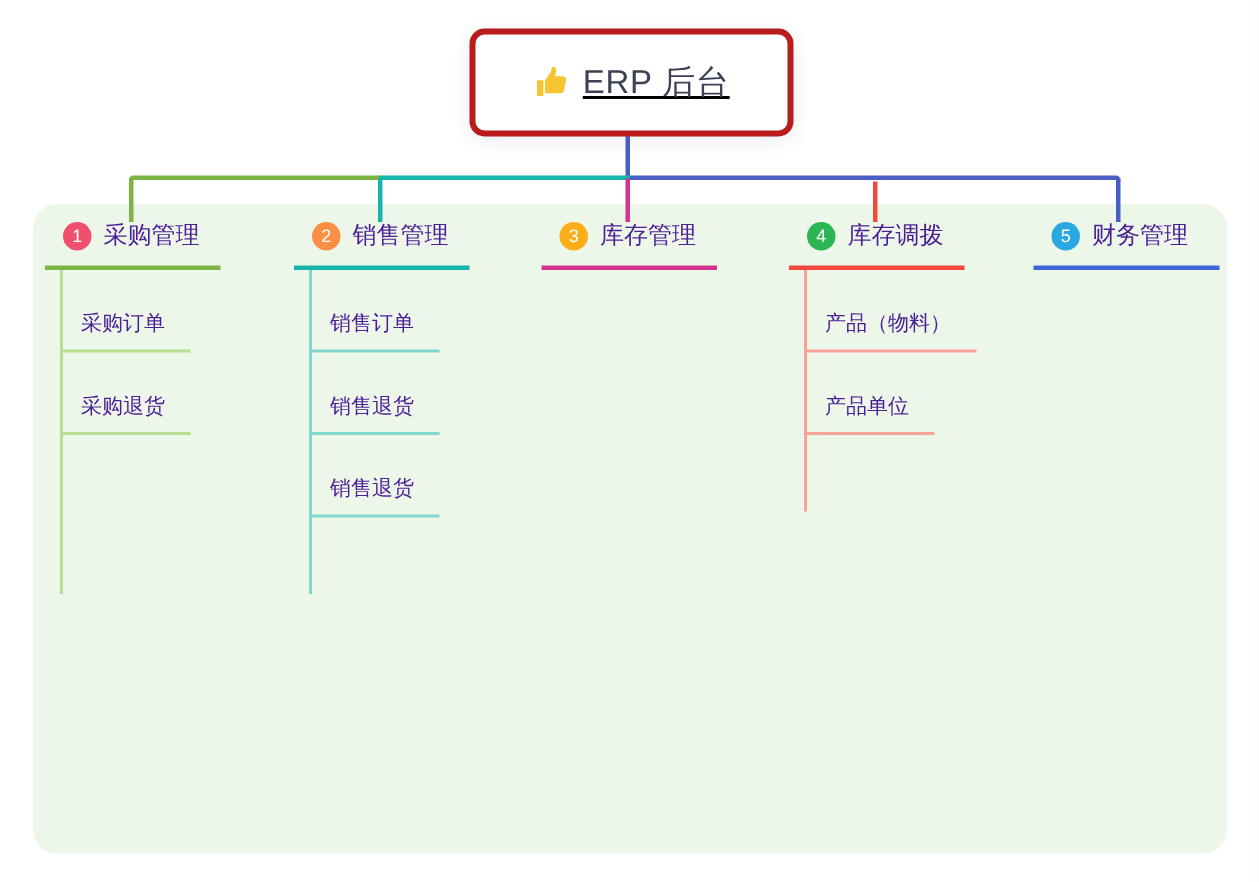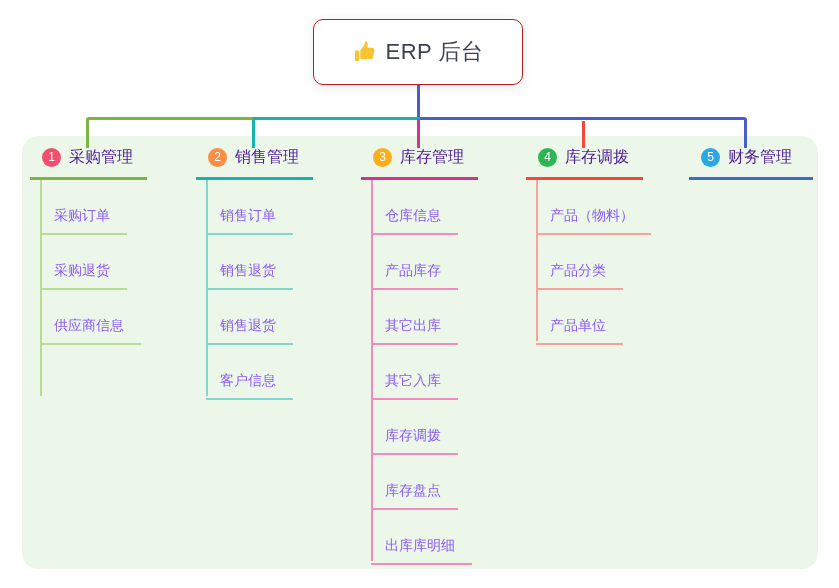--- a/index.html
+++ b/index.html
@@ -6,24 +6,25 @@
   body{
     width:839px;height:588px;position:relative;overflow:hidden;
     background:#ffffff;
     font-family:"Liberation Sans","DejaVu Sans",sans-serif;
   }
   .canvas{position:absolute;inset:0;}
 
   
   .root-node{
     position:absolute;left:313px;top:19px;width:208px;height:64px;
-    background:#ffffff;border:1px solid #b91c1c;border-radius:10px;
+    background:#ffffff;border:4px solid #b91c1c;border-radius:10px;
     box-shadow:0 3px 12px rgba(60,70,100,.10);
     display:flex;align-items:center;justify-content:center;gap:9px;
     z-index:4;
+    text-decoration:underline;
   }
   .root-node .root-title{font-size:22px;color:#3a4254;font-weight:500;letter-spacing:.5px;}
   .thumb{display:inline-flex;width:24px;height:24px;}
 
   
   .conn{position:absolute;z-index:1;}
   .c-root-v {left:417px;top:82px;width:3px;height:37px;background:var(--rootblue);}
   .c-h-green{left:86px;top:117px;width:168px;height:3px;background:var(--l1);border-top-left-radius:3px;}
   .c-h-teal {left:253px;top:117px;width:167px;height:3px;background:var(--l2);}
   .c-h-blue {left:420px;top:117px;width:327px;height:3px;background:var(--rootblue);border-top-right-radius:3px;}
@@ -50,21 +51,21 @@
   .badge{
     width:19px;height:19px;border-radius:50%;background:var(--badge);
     color:#fff;font-size:12px;line-height:19px;text-align:center;flex:0 0 19px;
   }
   .branch-label{font-size:16px;color:#4c1d95;font-weight:500;white-space:nowrap;}
   .children{position:relative;margin-left:10px;}
   .vline{position:absolute;left:0;top:0;width:2px;background:var(--light);}
   .child{height:55px;display:flex;align-items:flex-end;}
   .child-label{
     display:inline-block;white-space:nowrap;
-    font-size:14px;color:#8b5cf6;
+    font-size:14px;color:#4c1d95;
     padding:0 17px 8px 14px;border-bottom:2px solid var(--light);
   }
 </style>
 </head>
 <body style="--rootblue: #4A5FC6; --panel: #ECF7EA; --l1: #7CB544; --l2: #17B3AD; --l3: #D2348F; --l4: #F4483C; --l5: #3E68D8;">
 
 <div class="canvas">
 
   <div class="panel"></div>
 
@@ -97,88 +98,55 @@
           <span class="branch-label">采购管理</span>
         </div>
         <div class="children">
           <div class="vline" style="height:216px"></div>
           <div class="child">
             <span class="child-label">采购订单</span>
           </div>
           <div class="child">
             <span class="child-label">采购退货</span>
           </div>
-          <div class="child">
-            <span class="child-label">供应商信息</span>
-          </div>
         </div>
       </div>
       <div class="branch b2" style="--line: #17B3AD; --light: #82D6CF; --badge: #FA8F45;">
         <div class="branch-header">
           <span class="badge">2</span>
           <span class="branch-label">销售管理</span>
         </div>
         <div class="children">
           <div class="vline" style="height:216px"></div>
           <div class="child">
             <span class="child-label">销售订单</span>
           </div>
           <div class="child">
             <span class="child-label">销售退货</span>
           </div>
           <div class="child">
             <span class="child-label">销售退货</span>
           </div>
-          <div class="child">
-            <span class="child-label">客户信息</span>
-          </div>
         </div>
       </div>
       <div class="branch b3" style="--line: #D2348F; --light: #F08CC0; --badge: #FBAD1A;">
         <div class="branch-header">
           <span class="badge">3</span>
           <span class="branch-label">库存管理</span>
-        </div>
-        <div class="children">
-          <div class="vline" style="height:381px"></div>
-          <div class="child">
-            <span class="child-label">仓库信息</span>
-          </div>
-          <div class="child">
-            <span class="child-label">产品库存</span>
-          </div>
-          <div class="child">
-            <span class="child-label">其它出库</span>
-          </div>
-          <div class="child">
-            <span class="child-label">其它入库</span>
-          </div>
-          <div class="child">
-            <span class="child-label">库存调拨</span>
-          </div>
-          <div class="child">
-            <span class="child-label">库存盘点</span>
-          </div>
-          <div class="child">
-            <span class="child-label">出库库明细</span>
-          </div>
         </div>
       </div>
       <div class="branch b4" style="--line: #F4483C; --light: #F8A29A; --badge: #2CB553;">
         <div class="branch-header">
           <span class="badge">4</span>
           <span class="branch-label">库存调拨</span>
         </div>
         <div class="children">
           <div class="vline" style="height:161px"></div>
           <div class="child">
             <span class="child-label">产品（物料）</span>
-          </div>
-          <div class="child">
-            <span class="child-label">产品分类</span>
           </div>
           <div class="child">
             <span class="child-label">产品单位</span>
           </div>
         </div>
       </div>
       <div class="branch b5" style="--line: #3E68D8; --light: #8291CF; --badge: #2BA7E1;">
         <div class="branch-header">
           <span class="badge">5</span>
           <span class="branch-label">财务管理</span>

